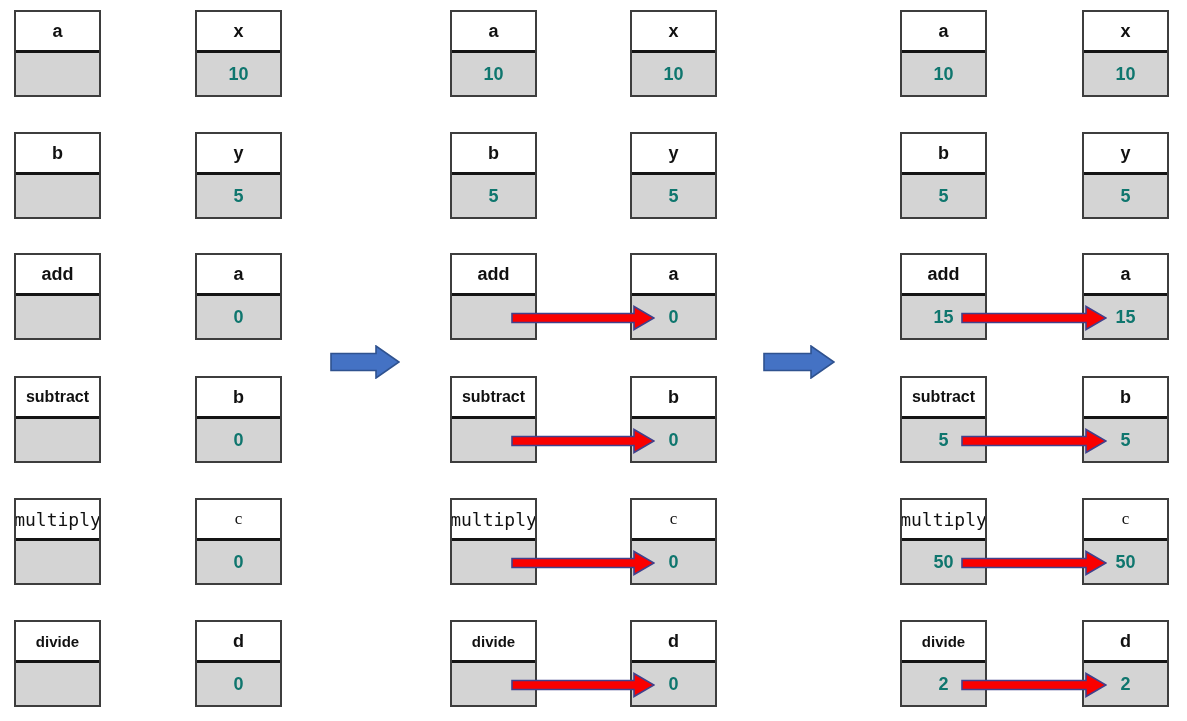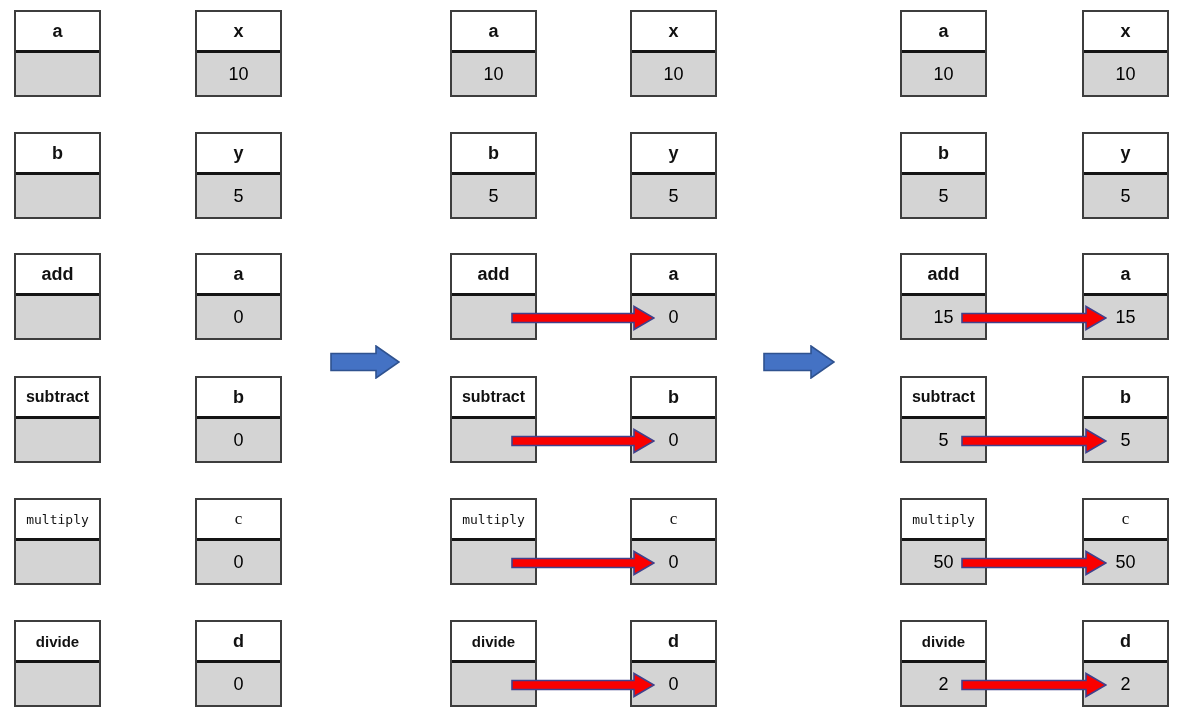--- a/index.html
+++ b/index.html
@@ -24,28 +24,28 @@
     border-bottom:3px solid #141414;
     display:flex;align-items:center;justify-content:center;
     background:#ffffff;
     color:#111111;
     font-weight:bold;font-size:18px;
     letter-spacing:0px;
     overflow:hidden;white-space:nowrap;
   }
   .vlabel.mid{font-size:15px;}
   .vlabel.small{font-size:16px;}
-  .vlabel.mono{font-family:"DejaVu Sans Mono",monospace;font-weight:500;font-size:13px;}
+  .vlabel.mono{font-family:"DejaVu Sans Mono",monospace;font-weight:500;font-size:18px;}
   .vlabel.serif{font-family:"Liberation Serif",serif;font-weight:400;font-size:17px;}
   .vvalue{
     flex:1;
     background:#d4d4d4;
     display:flex;align-items:center;justify-content:center;
-    color:#000000;
-    font-size:18px;font-weight:400;
+    color:#0f766e;
+    font-size:18px;font-weight:700;
   }
   .arrow-svg{position:absolute;display:block;}
 </style>
 </head>
 <body>
 
 <div id="canvas">
     <div class="vbox" style="left: 14px; top: 10px;">
       <div class="vlabel">a</div>
       <div class="vvalue"></div>

